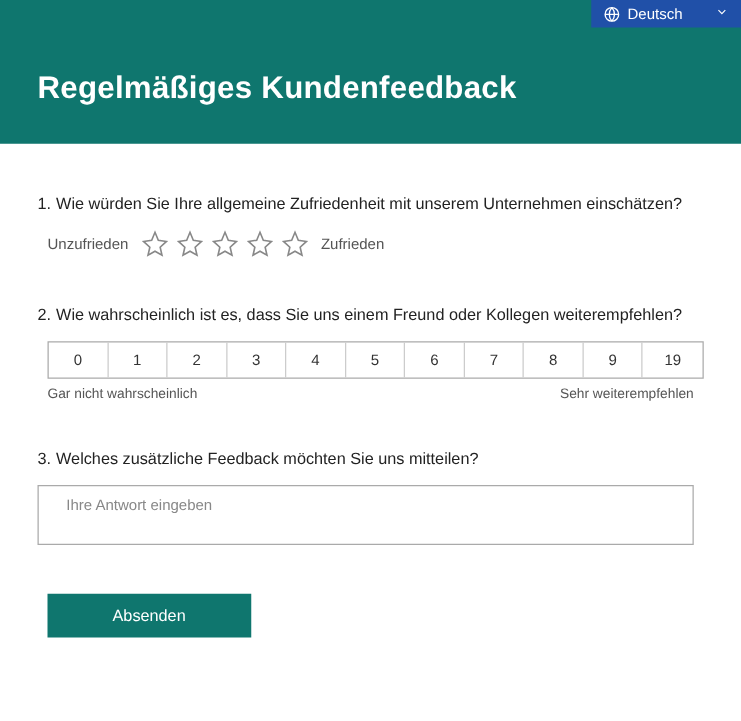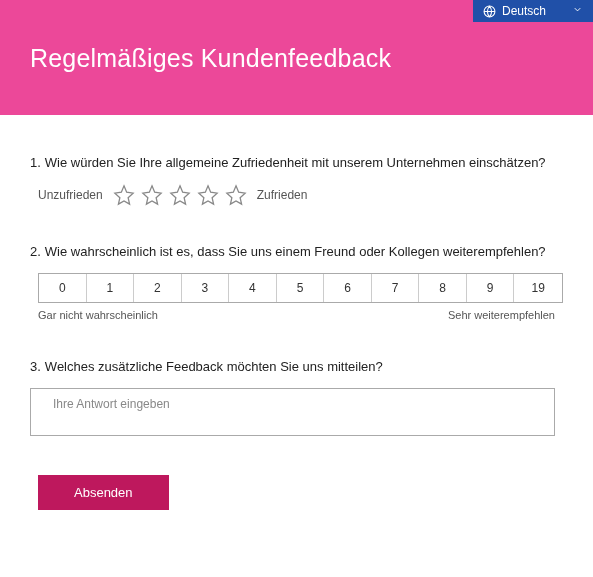--- a/index.html
+++ b/index.html
@@ -4,21 +4,21 @@
 <style>
   * { box-sizing: border-box; margin: 0; padding: 0; }
   body {
     font-family: 'Segoe UI', -apple-system, sans-serif;
     background: #fff;
     width: 593px;
     height: 577px;
     overflow: hidden;
   }
   .header {
-    background: #ec4899;
+    background: #0f766e;
     color: #fff;
     height: 115px;
     position: relative;
   }
   .lang-selector {
     position: absolute;
     top: 0;
     right: 0;
     background: #2050a8;
     color: #fff;
@@ -28,23 +28,23 @@
     display: flex;
     align-items: center;
     gap: 6px;
     cursor: pointer;
   }
   .lang-selector .globe-icon { display:inline-flex; }
   .lang-selector .chev { margin-left: auto; }
   .title {
     position: absolute;
     left: 30px;
-    top: 44px;
+    top: 56px;
     font-size: 25px;
-    font-weight: 400;
+    font-weight: 700;
     letter-spacing: 0.2px;
     text-align: right;
   }
   .body {
     padding: 40px 30px 20px 30px;
     color: #222;
     font-size: 13px;
   }
   .question { margin-bottom: 38px; }
   .q-row { display: flex; gap: 4px; margin-bottom: 14px; }
@@ -89,24 +89,24 @@
     height: 48px;
     border: 1px solid #aaa;
     padding: 8px 22px;
     font-family: inherit;
     font-size: 12px;
     color: #333;
     resize: none;
   }
   .textarea::placeholder { color: #888; }
   .submit {
-    background: #be185d;
+    background: #0f766e;
     color: #fff;
     border: none;
-    padding: 10px 36px;
+    padding: 10px 52px;
     font-size: 13px;
     margin-left: 8px;
     margin-top: 26px;
     cursor: pointer;
   }
 </style>
 </head>
 <body>
 
 <div class="header">

